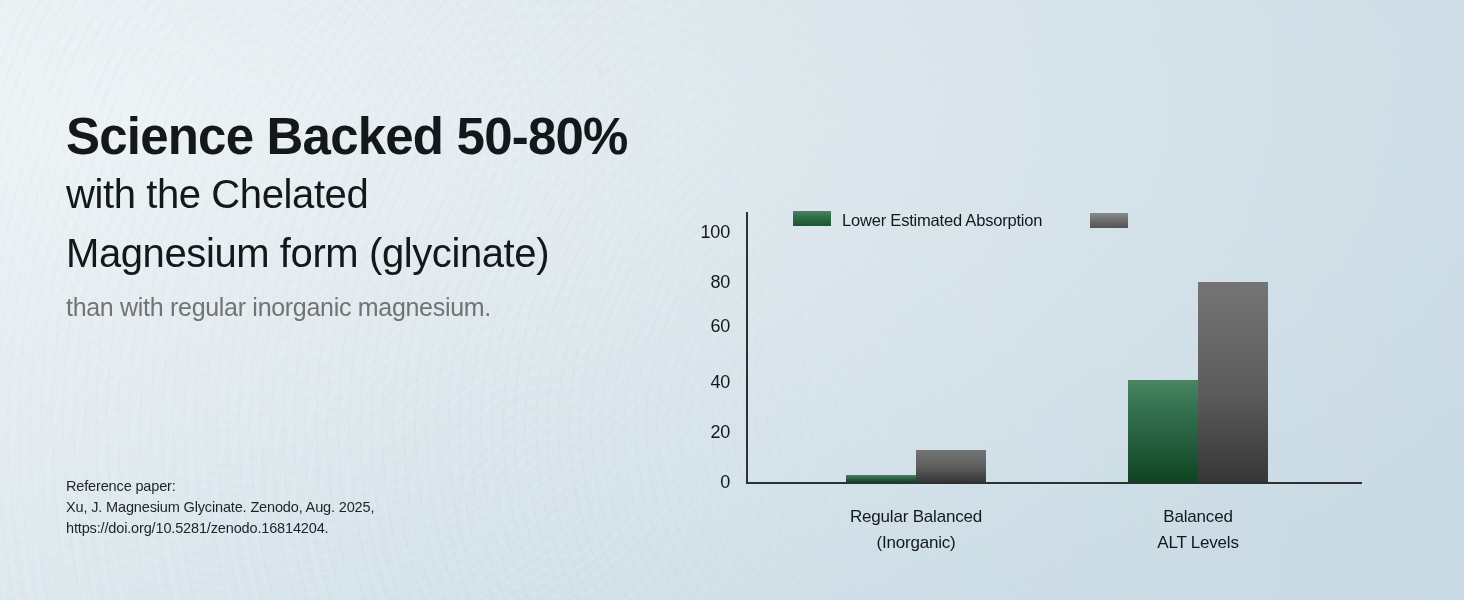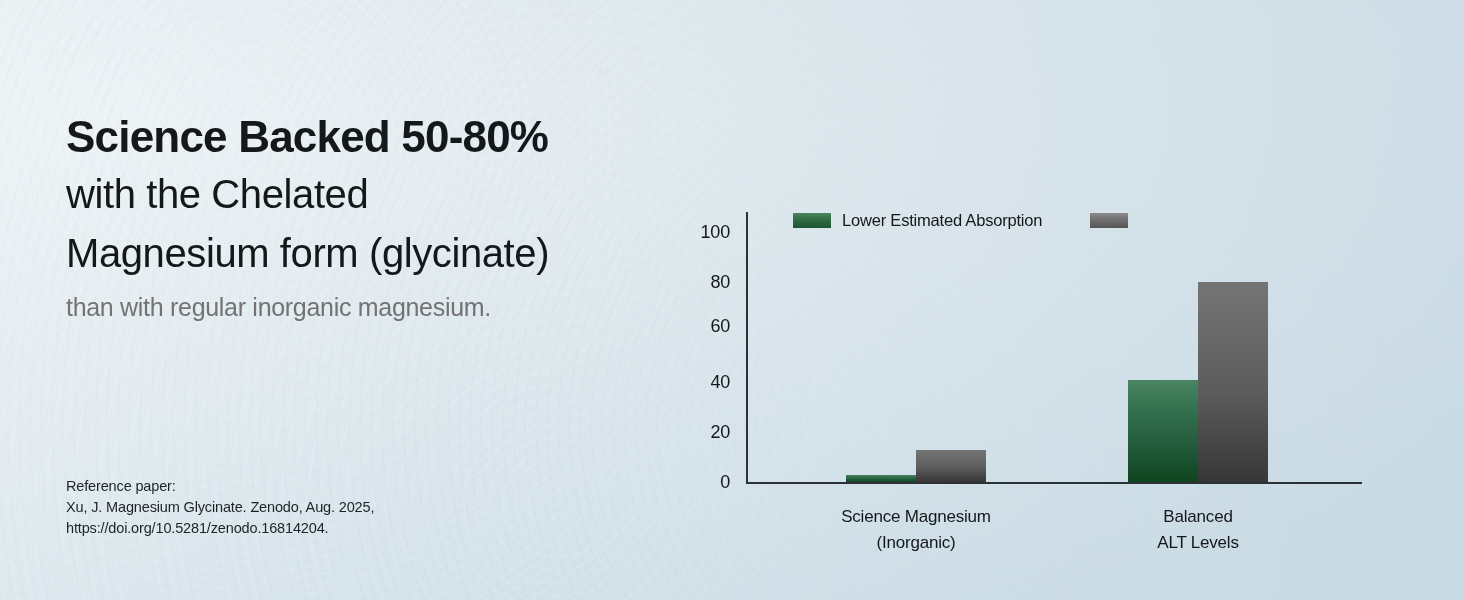--- a/index.html
+++ b/index.html
@@ -61,21 +61,21 @@
 
   
   #left-panel {
     position: absolute;
     left: 66px;
     top: 108px;
     width: 600px;
   }
 
   .headline-strong {
-    font-size: 44px;
+    font-size: 51px;
     font-weight: 700;
     line-height: 57px;
     letter-spacing: -0.8px;
     color: #14181a;
     white-space: nowrap;
   }
   .headline-light {
     font-size: 40px;
     font-weight: 400;
     line-height: 59px;
@@ -128,21 +128,21 @@
   #chart-legend {
     position: absolute;
     left: 107px;
     top: 103px;
     display: flex;
     align-items: center;
     gap: 48px;
   }
   .legend-item {
     display: flex;
-    align-items: center;
+    align-items: flex-start;
     gap: 11px;
   }
   .legend-swatch {
     width: 38px;
     height: 15px;
     display: block;
   }
   .legend-swatch.green {
     background: linear-gradient(180deg, #4a8460 0%, #2f6b45 45%, #1d5531 100%);
   }
@@ -261,21 +261,21 @@
         <div class="y-tick-label" style="top: 270px;">0</div>
       </div>
     <div id="bars">
         <div class="bar green" style="width: 70px; height: 7.5px; left: 100px;"></div>
         <div class="bar gray" style="width: 70px; height: 32.5px; left: 170px;"></div>
         <div class="bar green" style="width: 70px; height: 102.5px; left: 382px;"></div>
         <div class="bar gray" style="width: 70px; height: 200px; left: 452px;"></div>
       </div>
     <div id="x-cats">
         <div class="x-cat-label" style="left: 170px;">
-          <div>Science Magnesium</div>
+          <div>Regular Balanced</div>
           <div>(Inorganic)</div>
         </div>
         <div class="x-cat-label" style="left: 452px;">
           <div>Balanced</div>
           <div>ALT Levels</div>
         </div>
       </div>
   </div>
 
 </div>

